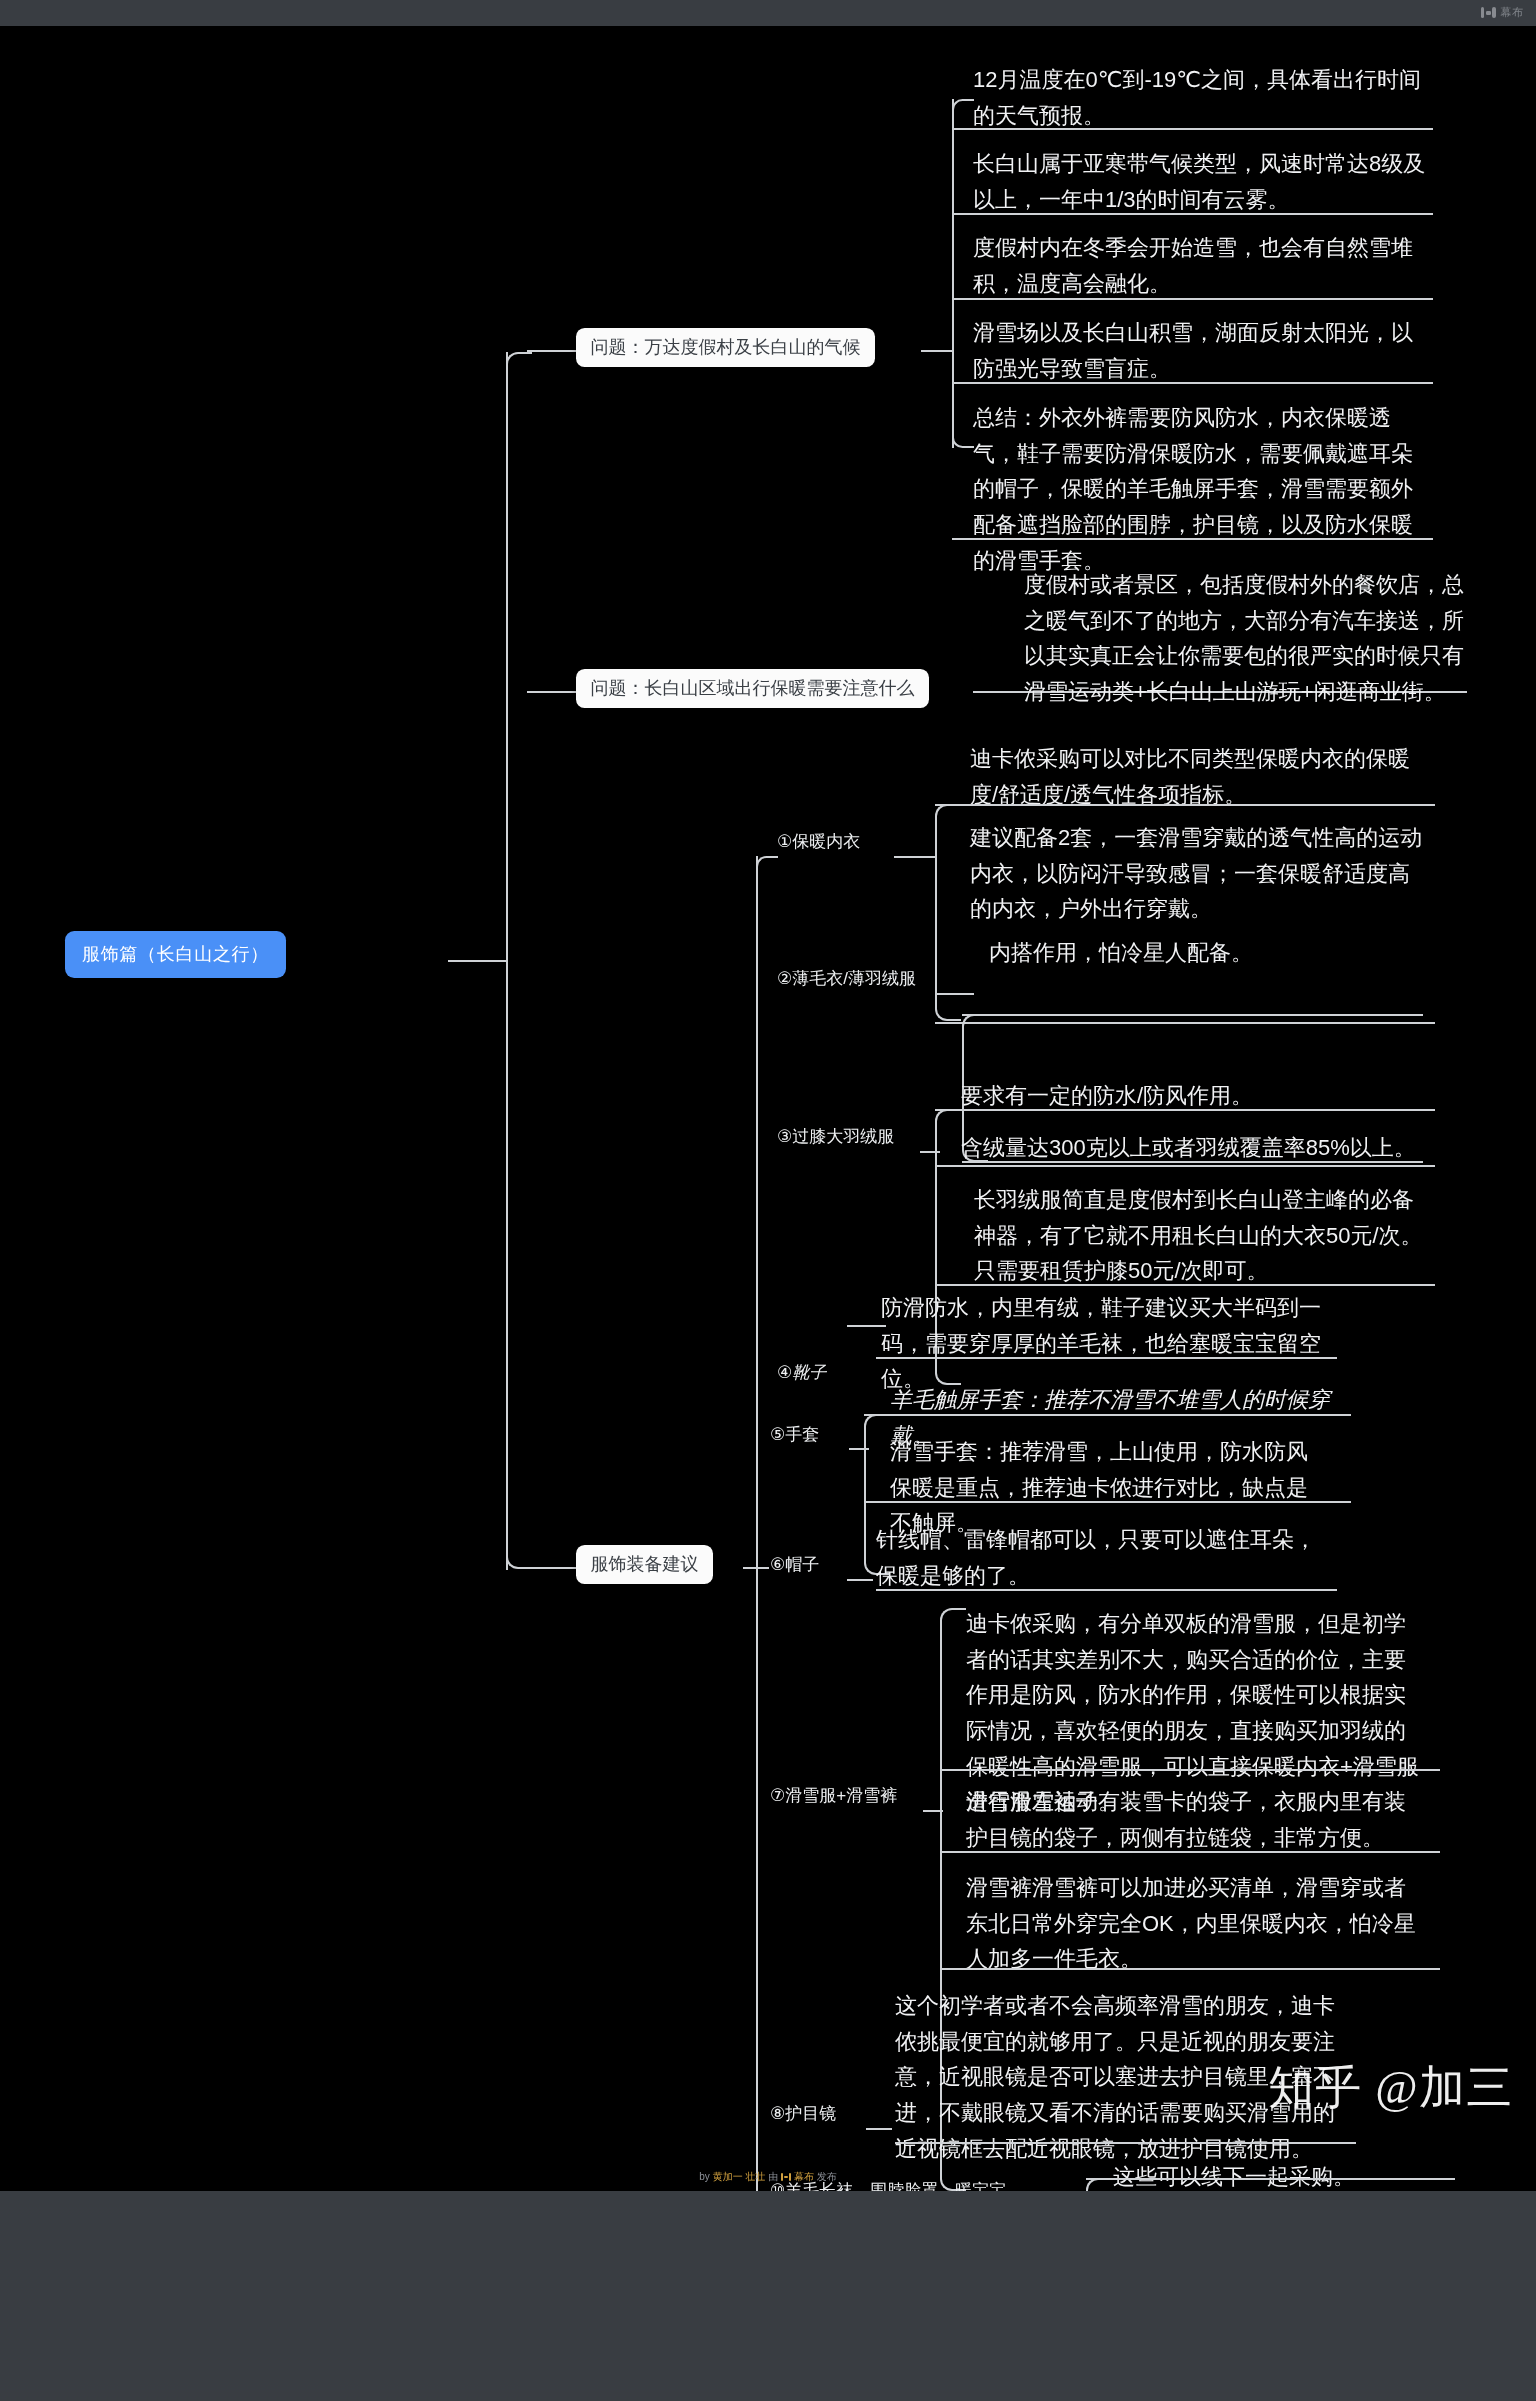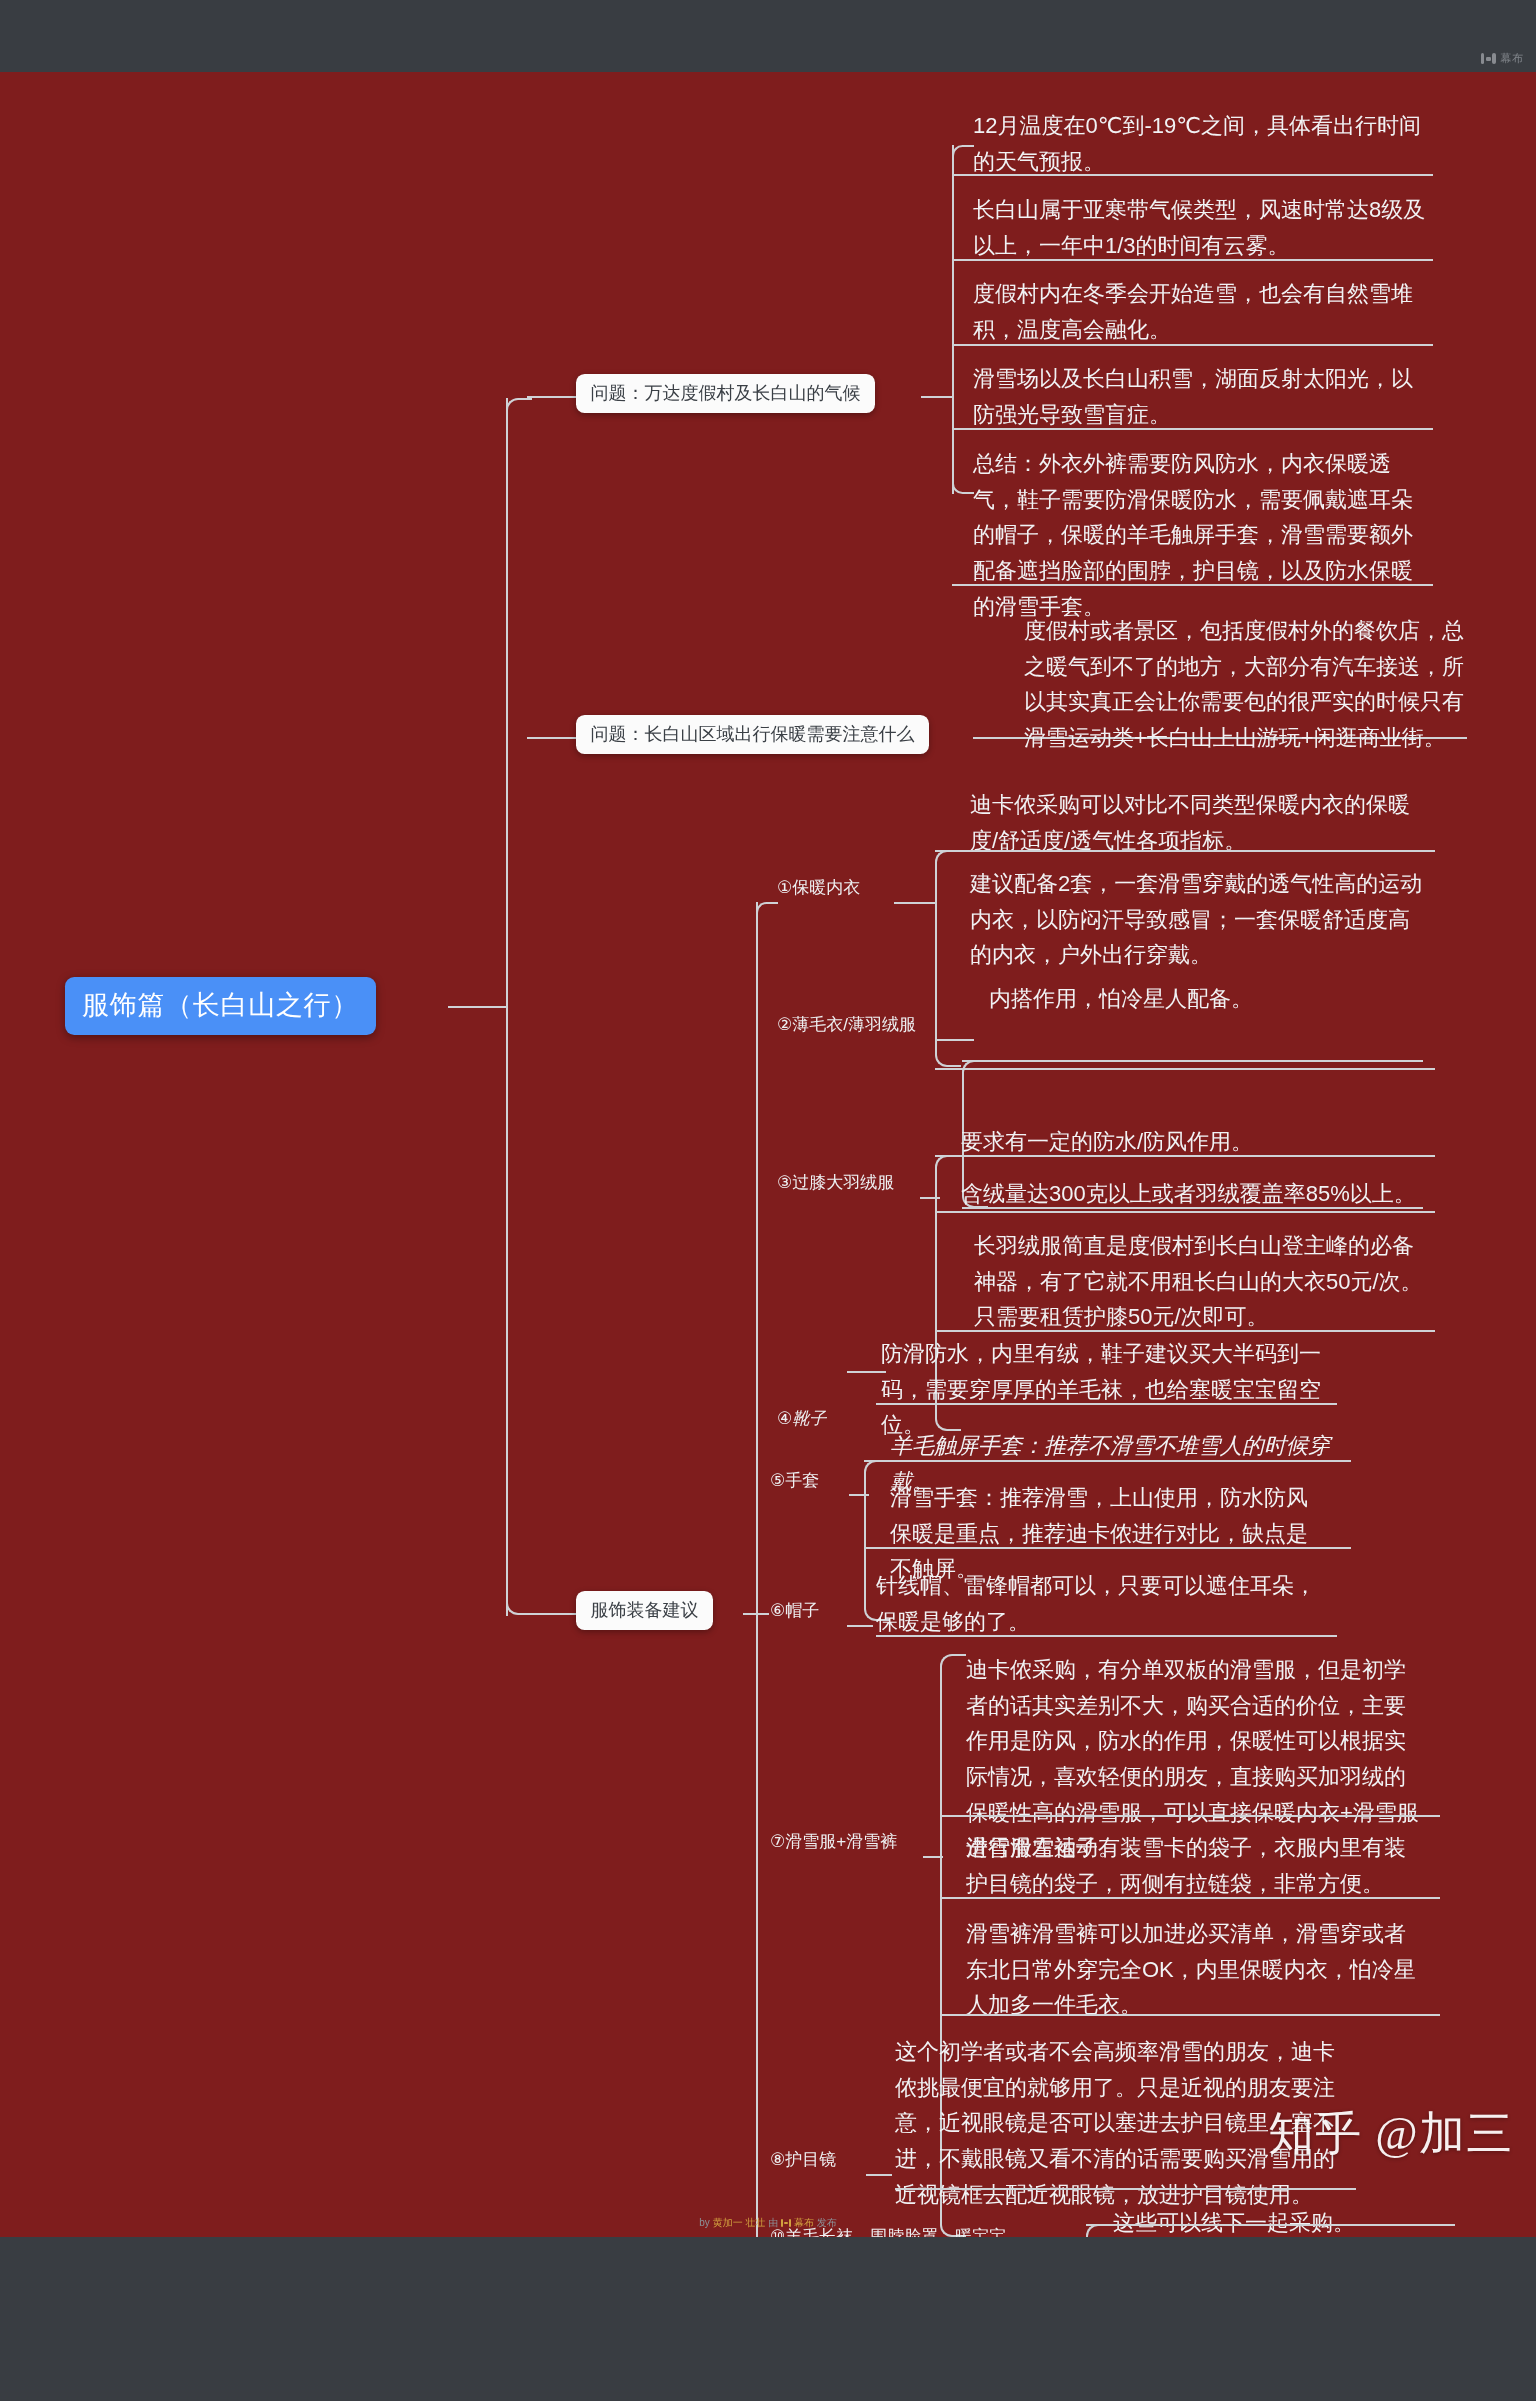--- a/index.html
+++ b/index.html
@@ -5,23 +5,22 @@
   html,body{margin:0;padding:0;background:#393d42;}
   body{
     font-family:"Liberation Sans","DejaVu Sans",sans-serif;
     color:#e9eaec;
     -webkit-font-smoothing:antialiased;
   }
   #canvas{
     position:relative;
     width:1536px;
     height:2191px;
-    background:#7f1d1d;
+    background:#000000;
     overflow:hidden;
-    margin-top:46px;
   }
 
   
   .topbar{
     position:absolute;top:0;left:0;width:1536px;height:26px;
     background:#393d42;
   }
   .mubu-logo{
     position:absolute;right:12px;top:5.3px;
     display:flex;align-items:center;gap:4.6px;
@@ -38,21 +37,21 @@
   .mubu-glyph i.c{left:4.6px;top:4px;width:5.3px;height:4px;border-radius:1.3px;}
   .mubu-name{font-size:11.2px;color:#b9bdc3;letter-spacing:0.7px;}
 
   
   .node{position:absolute;box-sizing:border-box;}
 
   .root-node{
     background:#4a90f7;
     color:#ffffff;
     border-radius:9.2px;
-    font-size:27px;
+    font-size:18px;
     line-height:1.25;
     padding:12px 17px;
     white-space:nowrap;
     box-shadow:0 2.6px 8px rgba(0,0,0,.35);
     letter-spacing:0.7px;
     font-family:Liberation Serif, serif;
   }
 
   .branch-node{
     background:#fbfbfb;

